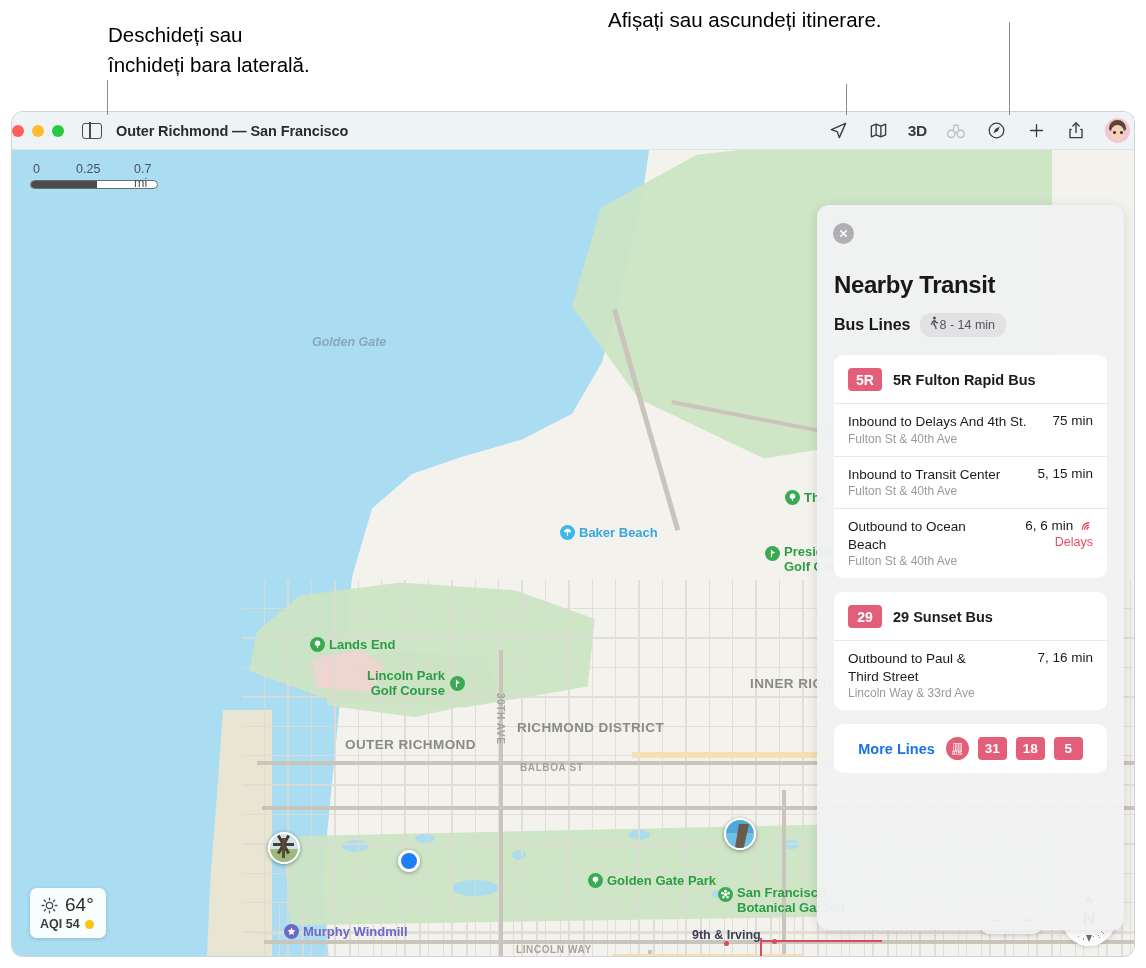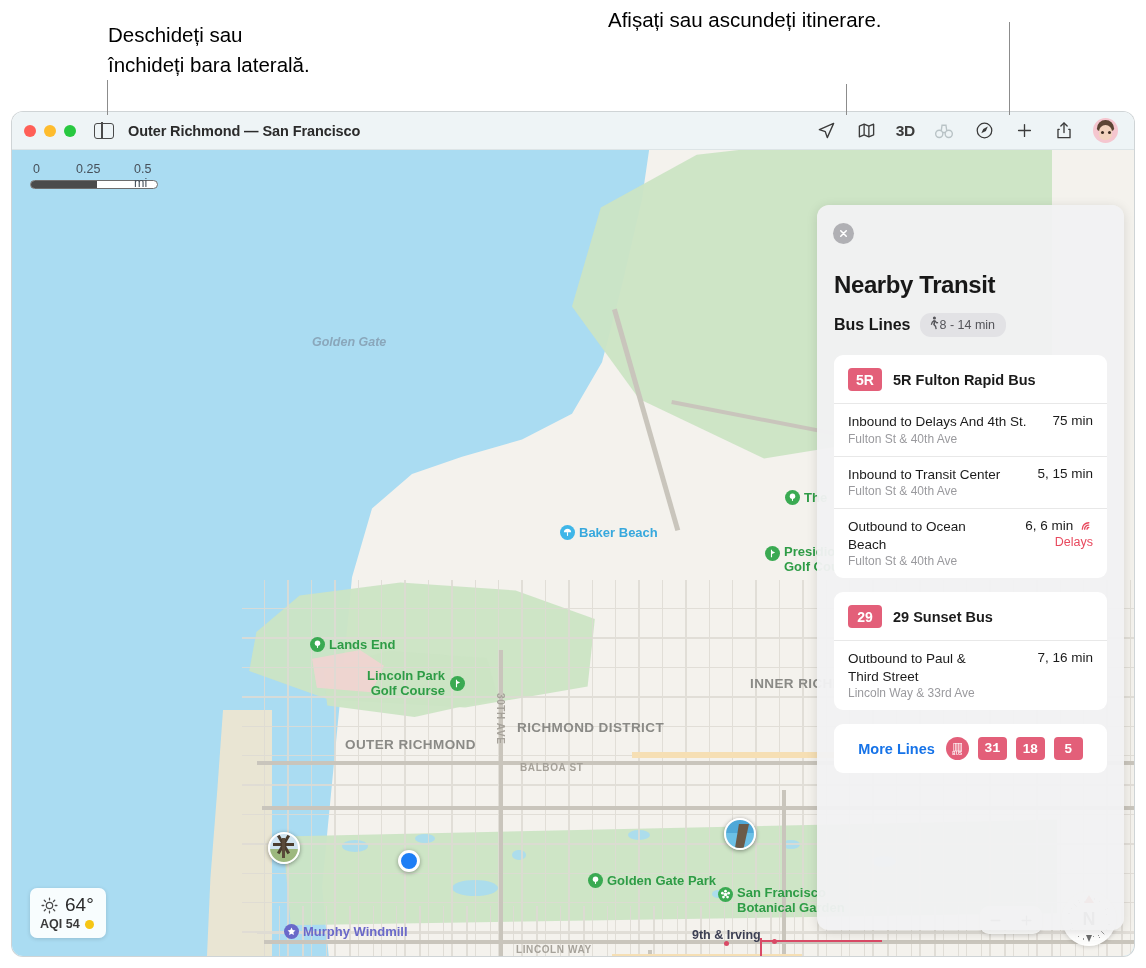--- a/index.html
+++ b/index.html
@@ -41,21 +41,21 @@
   }
 
   
   .titlebar {
     position: relative;
     height: 38px;
     background: #eef4f6;
     border-bottom: 1px solid #dde4e6;
     display: flex;
     align-items: center;
-    padding: 0 12px;
+    padding: 0 0;
   }
   .traffic { display: flex; gap: 8px; align-items: center; margin-right: 18px; }
   .light { width: 12px; height: 12px; border-radius: 50%; }
   .light.red { background: #ff5f57; }
   .light.yellow { background: #febc2e; }
   .light.green { background: #28c840; }
 
   .sidebar-toggle {
     width: 20px; height: 16px;
     border: 1.6px solid #4a4a4a;
@@ -533,21 +533,21 @@
     <div class="route-line" style="left:750px;top:790px;width:120px;"></div>
     <div class="route-line" style="left:748px;top:788px;width:2.4px;height:36px;"></div>
 
     <div class="route-dot" style="left:712px;top:791px;"></div>
     <div class="route-dot" style="left:760px;top:789px;"></div>
 
     <div class="scalebar">
       <div class="scale-nums">
         <span style="left:3px;">0</span>
         <span style="left:46px;">0.25</span>
-        <span style="left:104px;">0.5 mi</span>
+        <span style="left:104px;">0.7 mi</span>
       </div>
       <div class="scale-track">
           <div class="scale-fill"></div>
         </div>
     </div>
 
     <div class="mlabel lbl-water" style="left:300px;top:185px;">Golden
 Gate</div>
 
     <div class="mlabel lbl-district" style="left:505px;top:569px;">RICHMOND
@@ -775,21 +775,21 @@
             </div>
           </div>
         </div>
 
         <div class="more-card">
           <span class="more-label">More Lines</span>
           <span class="bus-circle" style="background:#e35f79;">
             <span class="glyph">▥</span>
             <span class="word">BUS</span>
           </span>
-          <span class="more-badge" style="background:#e35f79;font-family:Liberation Mono, monospace;">31</span>
+          <span class="more-badge" style="background:#e35f79;">31</span>
           <span class="more-badge" style="background:#e35f79;">18</span>
           <span class="more-badge" style="background:#e35f79;">5</span>
         </div>
 
       </div>
     </div>
 
   </div>
 </div>
 

